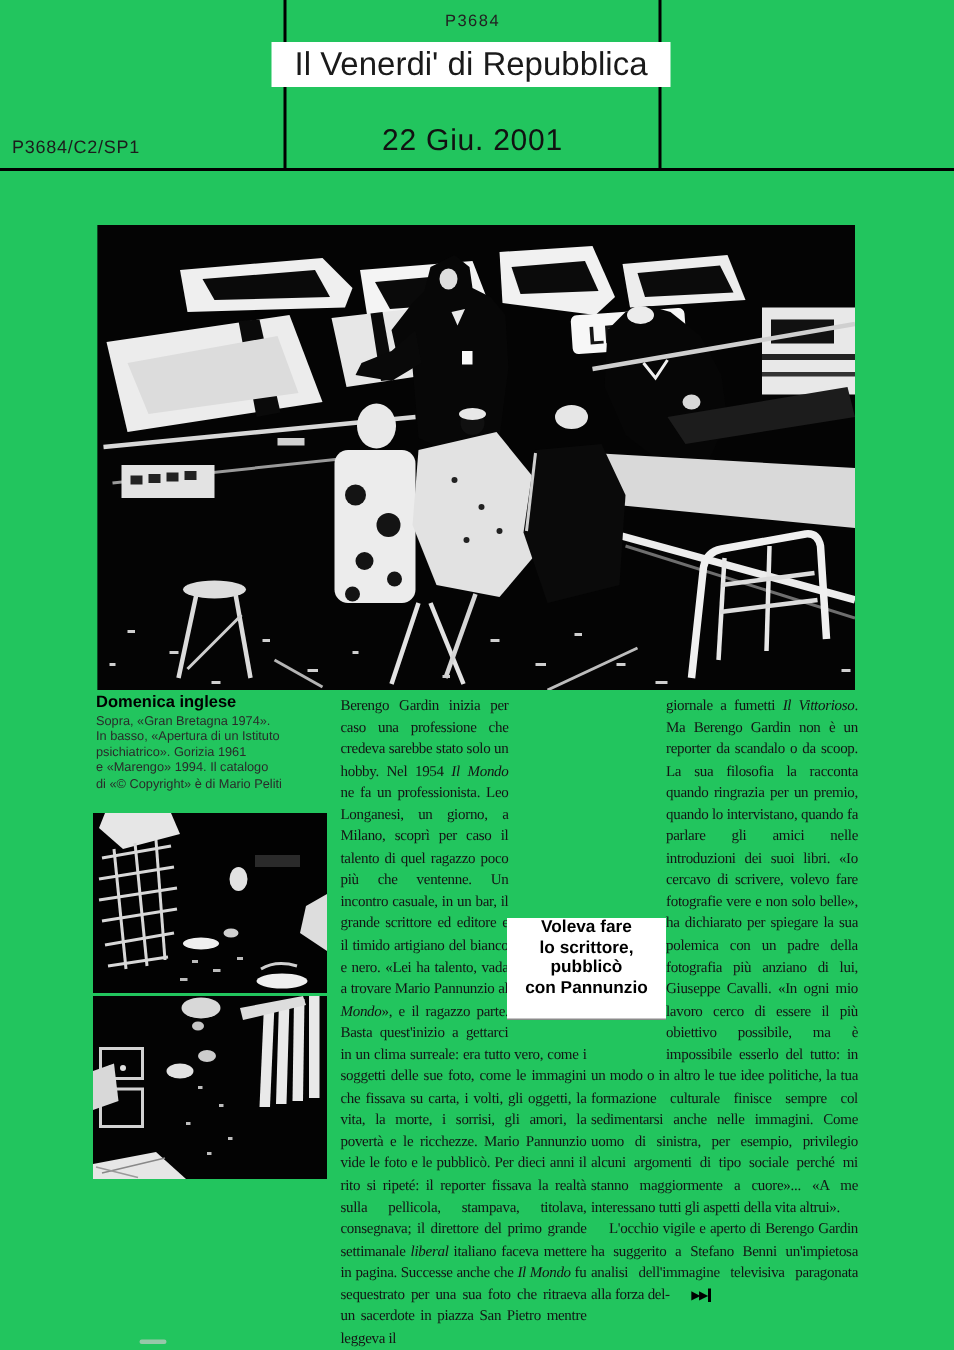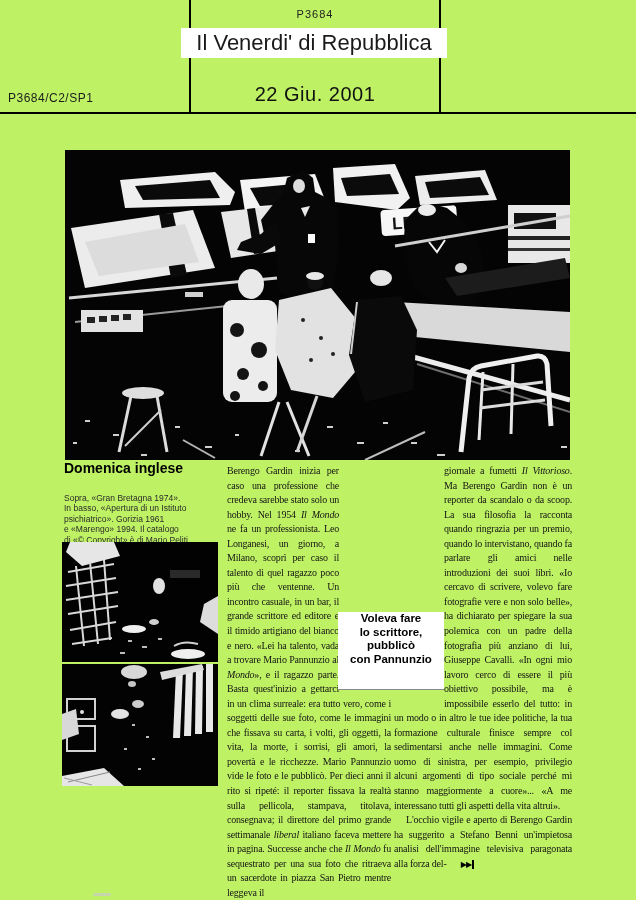--- a/index.html
+++ b/index.html
@@ -1,40 +1,40 @@
 <!DOCTYPE html>
 <html><head>
 <meta charset="utf-8">
 <style>
   html,body{margin:0;padding:0;background:#e9e9e9;}
-  #page{position:relative;width:636px;height:900px;background:#bef264;overflow:hidden;
+  #page{position:relative;width:636px;height:900px;background:#22c55e;overflow:hidden;
         font-family:"Liberation Sans",sans-serif;color:#111;}
   .vrule{position:absolute;top:0;width:2px;height:113px;background:#000;}
   .hrule{position:absolute;left:0;top:112px;width:636px;height:2px;background:#000;}
   .code-top{position:absolute;left:190px;top:8px;width:250px;text-align:center;
             font-size:11px;letter-spacing:1px;color:#222;}
   .pub-title{position:absolute;left:181px;top:28px;width:266px;height:30px;background:#fff;
              z-index:2;text-align:center;font-size:22px;line-height:30px;color:#1a1a1a;}
   .code-left{position:absolute;left:8px;top:91px;font-family:Liberation Sans, sans-serif;
              font-size:12px;letter-spacing:.5px;color:#1c1c1c;}
   .date{position:absolute;left:190px;top:83px;width:250px;text-align:center;font-size:20px;
         letter-spacing:.5px;color:#111;}
   .photo{position:absolute;background:#000;}
   .caption{position:absolute;left:64px;top:463px;width:158px;font-size:8.5px;line-height:10.6px;color:#2a2a2a;}
-  .caption .cap-title{font-weight:bold;font-size:14px;color:#000;margin-bottom:19px;}
+  .caption .cap-title{font-weight:bold;font-size:11px;color:#000;margin-bottom:1px;}
   .col{position:absolute;top:464px;font-family:"Liberation Serif",serif;font-size:10px;
        letter-spacing:-0.2px;line-height:14.55px;text-align:justify;color:#141414;}
   #col1{left:227px;width:164px;}
   #col2{left:394px;width:178px;}
   .spacer-r{float:right;width:52px;height:84px;margin-top:140px;}
   .spacer-l{float:left;width:50px;height:92px;margin-top:144px;}
   .indent{text-indent:12px;}
   .pullquote{position:absolute;left:338px;top:612px;width:106px;text-align:center;z-index:3;
              font-weight:bold;font-size:11.5px;line-height:13.5px;color:#000;
-             padding-bottom:23px;border-bottom:1px solid #8a8a8a;background:#fff;}
+             padding-bottom:13px;border-bottom:1px solid #8a8a8a;background:#fff;}
   .marker{display:inline-block;font-size:8px;letter-spacing:-1px;color:#000;
           border-right:2.5px solid #000;padding-right:1px;line-height:9px;vertical-align:baseline;}
   .smudge{position:absolute;left:93px;top:893px;width:18px;height:3px;background:#c9c9c9;
           border-radius:2px;opacity:.7;}
   svg{display:block;}
 </style>
 </head>
 <body>
 
 <div id="page">

